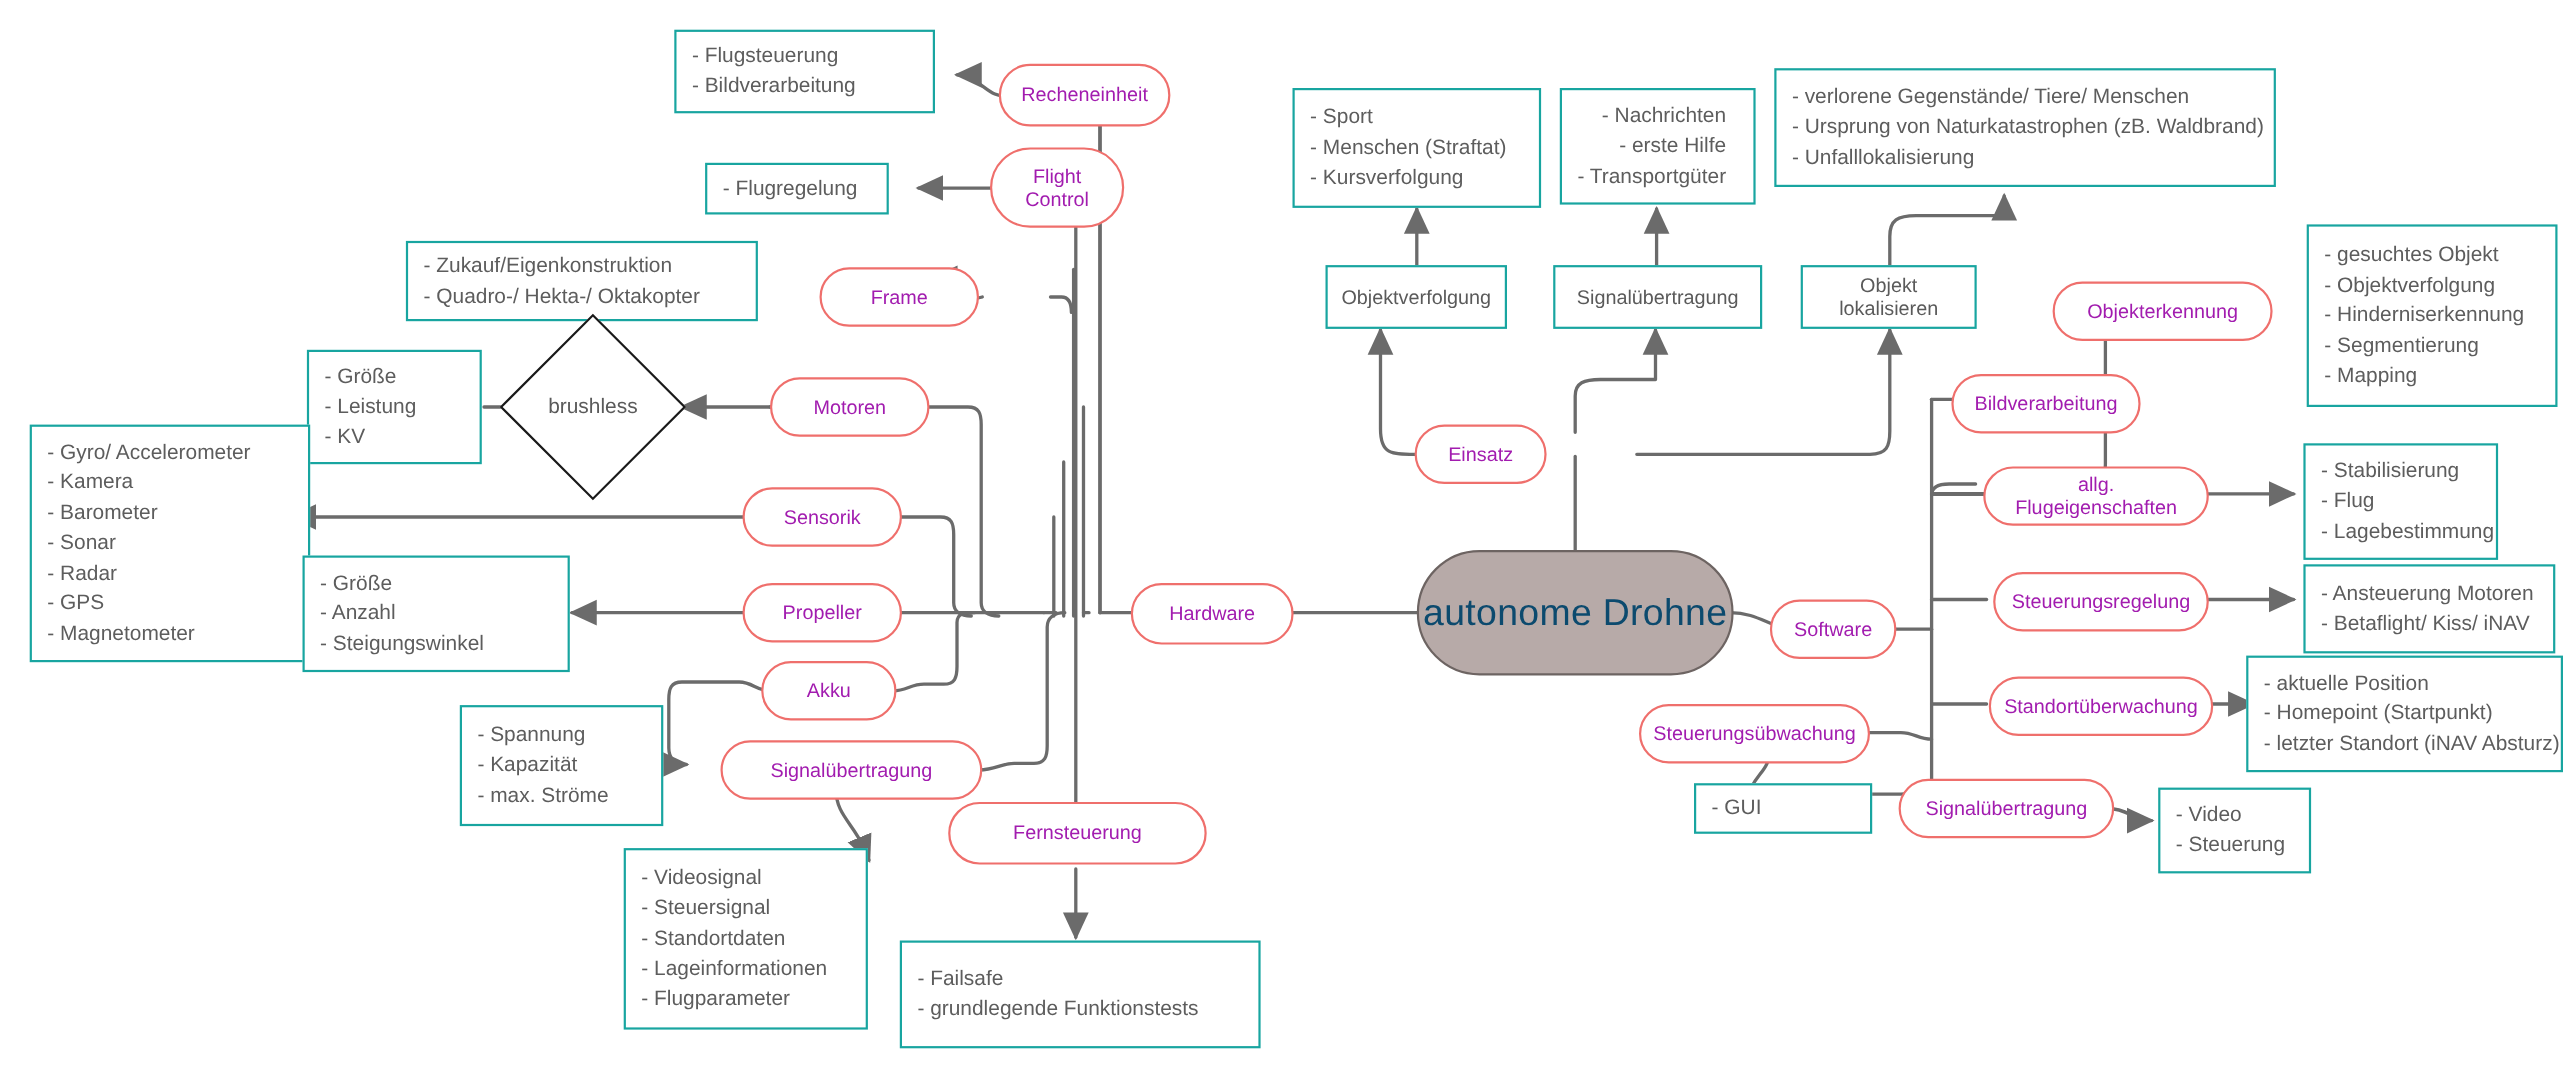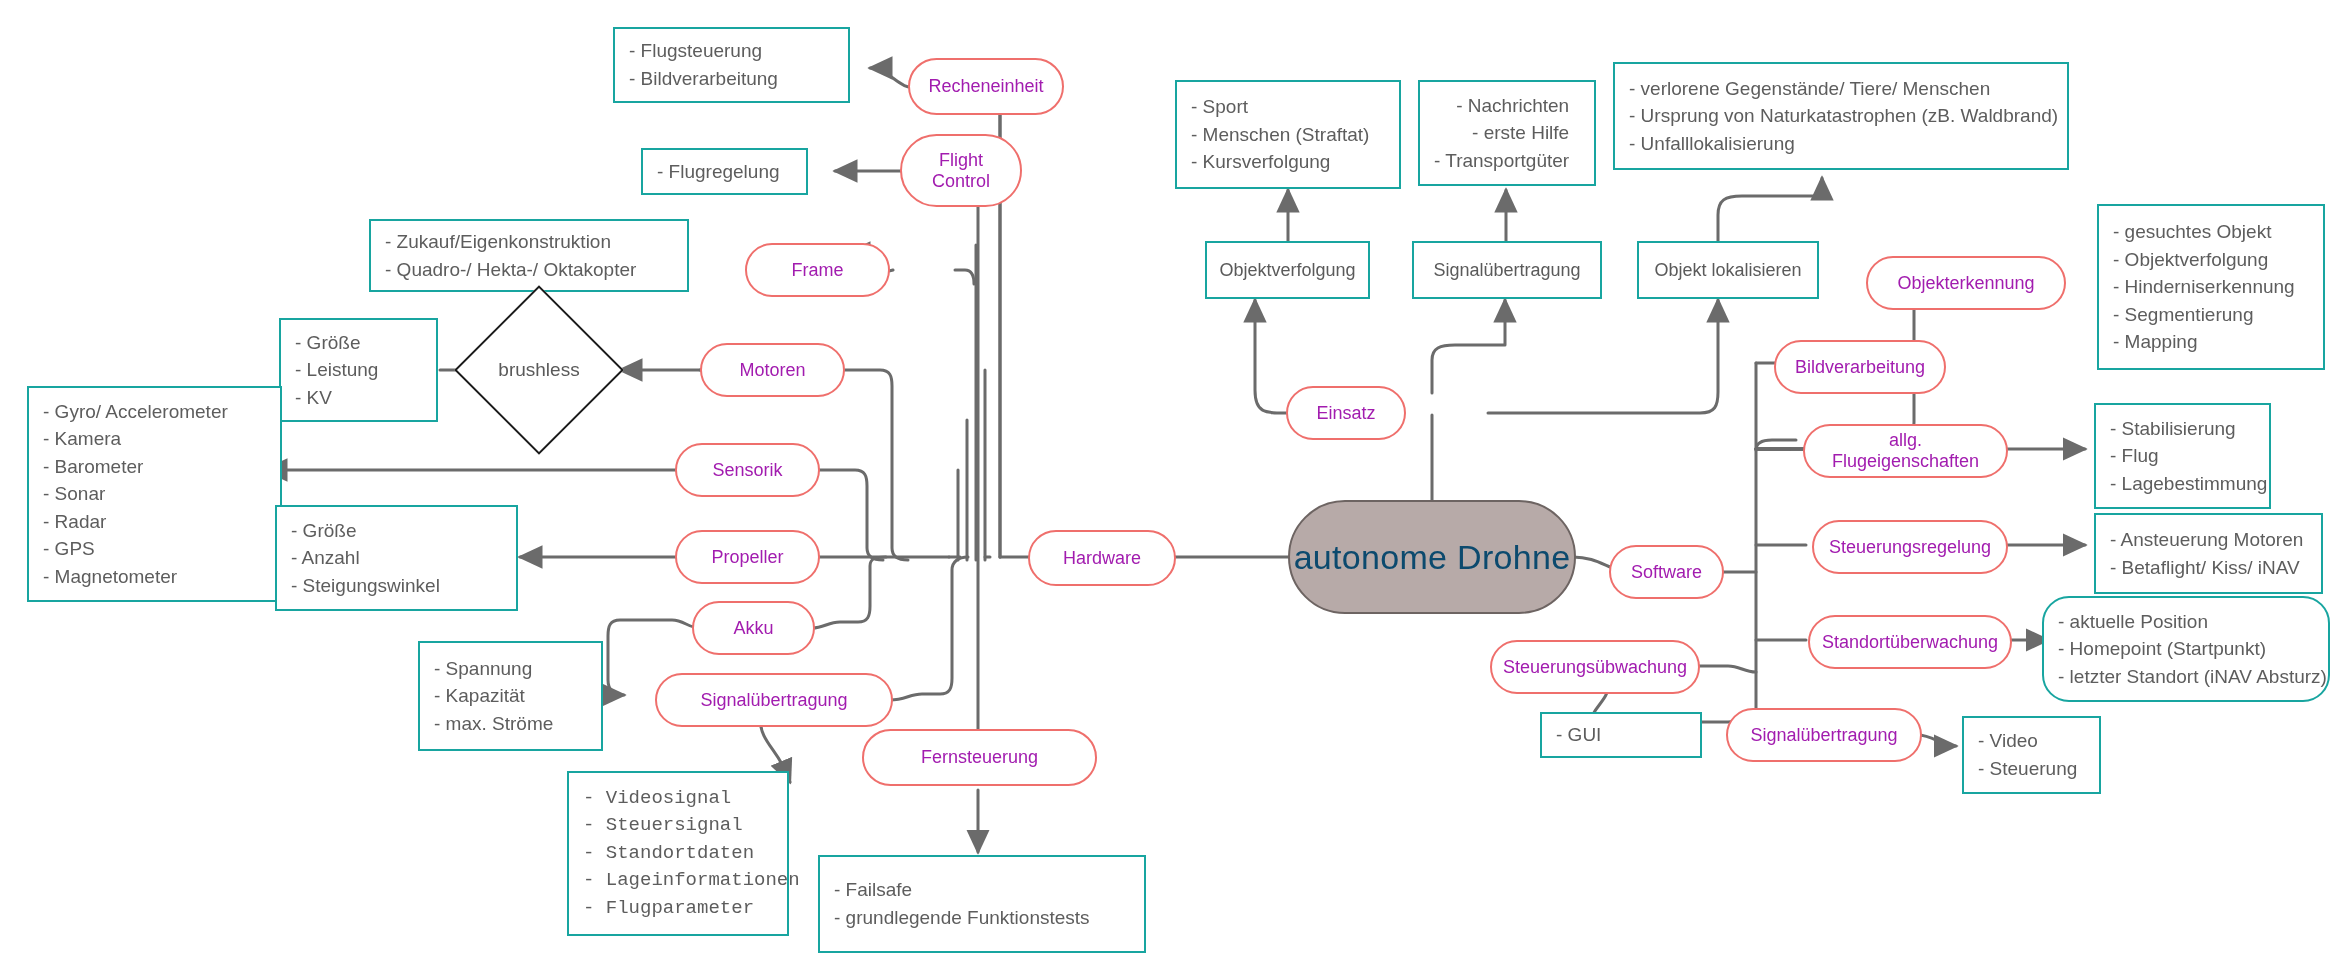--- a/index.html
+++ b/index.html
@@ -184,21 +184,21 @@
   </div>
 
   <div class="node box" style="left:418px;top:641px;width:185px;height:110px;">
     <div>
       <span class="li">- Spannung</span>
       <span class="li">- Kapazität</span>
       <span class="li">- max. Ströme</span>
     </div>
   </div>
 
-  <div class="node box" style="left:567px;top:771px;width:222px;height:165px;font-family:Liberation Mono, monospace;">
+  <div class="node box" style="left:567px;top:771px;width:222px;height:165px;">
     <div>
       <span class="li">- Videosignal</span>
       <span class="li">- Steuersignal</span>
       <span class="li">- Standortdaten</span>
       <span class="li">- Lageinformationen</span>
       <span class="li">- Flugparameter</span>
     </div>
   </div>
 
   <div class="node box" style="left:818px;top:855px;width:328px;height:98px;">
@@ -250,21 +250,21 @@
     </div>
   </div>
 
   <div class="node box" style="left:2094px;top:513px;width:229px;height:81px;">
     <div>
       <span class="li">- Ansteuerung Motoren</span>
       <span class="li">- Betaflight/ Kiss/ iNAV</span>
     </div>
   </div>
 
-  <div class="node box" style="left:2042px;top:596px;width:288px;height:106px;border-radius:27px;">
+  <div class="node box" style="left:2042px;top:596px;width:288px;height:106px;">
     <div>
       <span class="li">- aktuelle Position</span>
       <span class="li">- Homepoint (Startpunkt)</span>
       <span class="li">- letzter Standort (iNAV Absturz)</span>
     </div>
   </div>
 
   <div class="node box" style="left:1540px;top:712px;width:162px;height:46px;">
     <div>
       <span class="li">- GUI</span>
@@ -273,21 +273,21 @@
 
   <div class="node box" style="left:1962px;top:716px;width:139px;height:78px;">
     <div>
       <span class="li">- Video</span>
       <span class="li">- Steuerung</span>
     </div>
   </div>
 
   <div class="node boxlabel" style="left:1205px;top:241px;width:165px;height:58px;">Objektverfolgung</div>
   <div class="node boxlabel" style="left:1412px;top:241px;width:190px;height:58px;">Signalübertragung</div>
-  <div class="node boxlabel" style="left:1637px;top:241px;width:182px;height:58px;">Objekt lokalisieren</div>
+  <div class="node boxlabel" style="left:1637px;top:241px;width:160px;height:58px;">Objekt lokalisieren</div>
 
   <div class="diamond" style="left:479px;top:310px;width:120px;height:120px;">
     <span class="dshape"></span>
     <span class="dtext">brushless</span>
   </div>
 
   <div class="node pill" style="left:908px;top:58px;width:156px;height:57px;">Recheneinheit</div>
 
   <div class="node pill" style="left:900px;top:134px;width:122px;height:73px;flex-direction:column;">
     <span>Flight</span>

